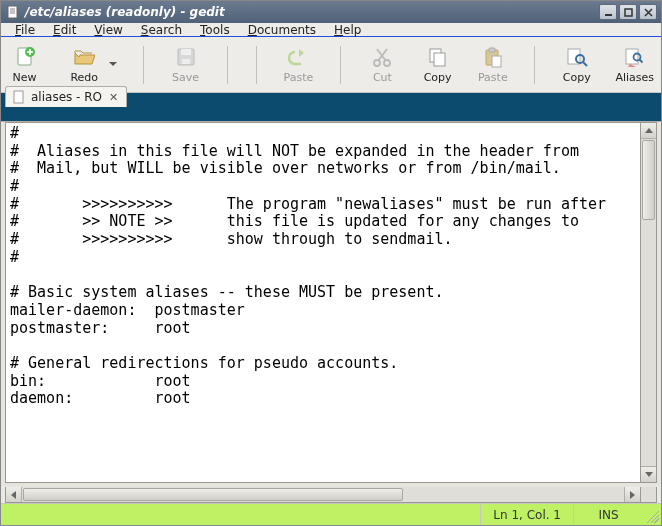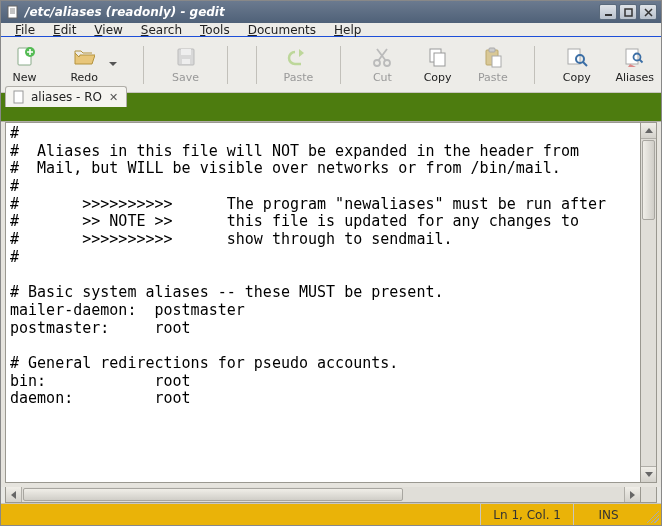--- a/index.html
+++ b/index.html
@@ -90,21 +90,21 @@
     margin: 0 4px;
   }
   .tb-open-wrap { display: flex; align-items: center; }
   .tb-open-wrap .arrow {
     width: 13px; height: 48px;
     display: flex; align-items: center; justify-content: center;
     cursor: pointer;
   }
   .tabbar {
     height: 19px;
-    background: #4d7c0f;
+    background: #0c4a6e;
     display: flex;
     align-items: flex-end;
     padding: 14px 4px;
     border-bottom: 1px solid #b0aea8;
   }
   .tab {
     background: #f5f4f0;
     border: 1px solid #b0aea8;
     border-bottom: none;
     border-radius: 3px 3px 0 0;
@@ -170,21 +170,21 @@
     flex:1;
     background:#e0ded8;border:1px solid #9a9890;border-top:none;
     position:relative;
   }
   .scrollbar-h .arrow-btn{width:16px;height:100%;background:linear-gradient(#f0eee8,#d4d2cc);display:inline-flex;align-items:center;justify-content:center;cursor:pointer;}
   .scrollbar-h .thumb{position:absolute;left:17px;top:1px;bottom:1px;width:380px;background:linear-gradient(#f0eee8,#d0cec8);border:1px solid #a8a6a0;border-radius:2px;}
   .scrollbar-h .arrow-right{position:absolute;right:0;top:0;bottom:0;border-left:1px solid #b0aea8;}
   .corner{width:16px;height:16px;background:#e0ded8;border:1px solid #9a9890;border-left:none;border-top:none;}
   .statusbar {
     height: 22px;
-    background: #eab308;
+    background: #bef264;
     border-top: 1px solid #c8c6c0;
     display: flex;
     align-items: center;
     font-size: 12px;
     color: #333;
   }
   .statusbar .pane {
     padding: 0 12px;
     height: 100%;
     display: flex;

